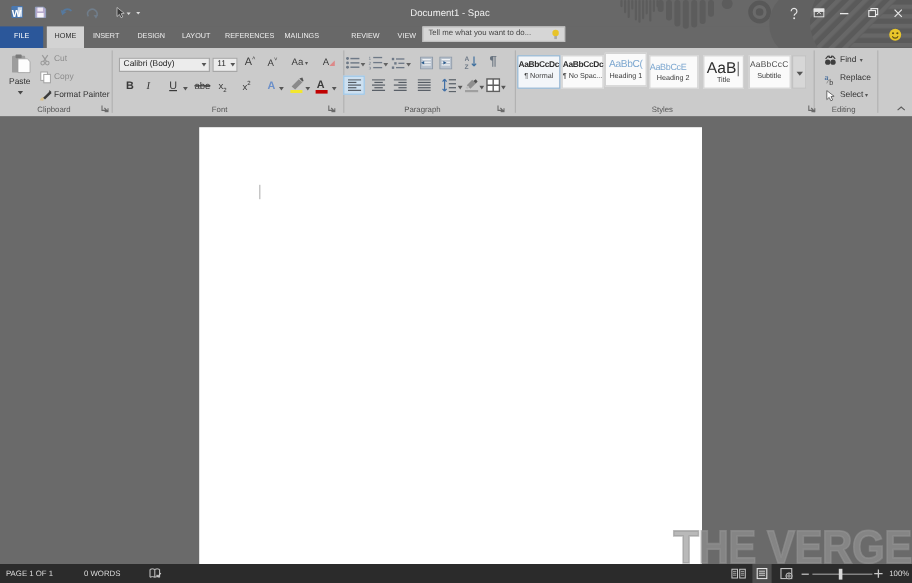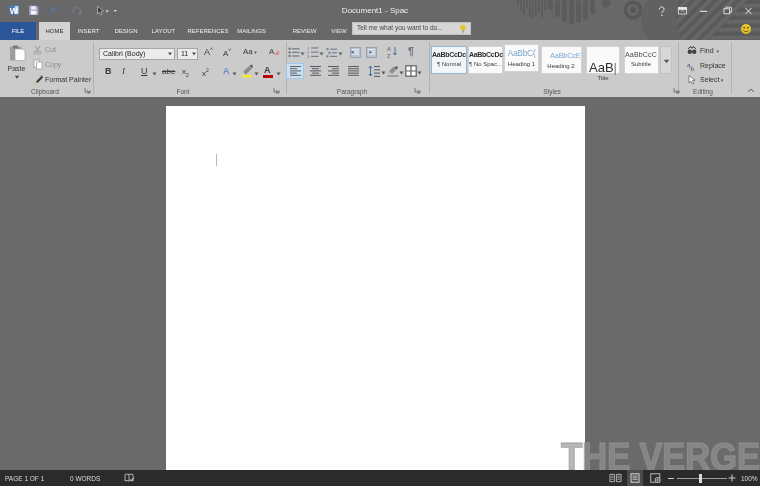--- a/index.html
+++ b/index.html
@@ -382,25 +382,25 @@
     </div>
     <div class="abs" style="left:468px;top:6px;width:35px;height:28px;background:#fafafa;border:1px solid #d2d2d2;">
       <div style="font-size:7px;font-weight:bold;color:#2e2e2e;text-align:center;margin-top:4px;letter-spacing:-0.3px;">AaBbCcDc</div>
       <div style="font-size:6px;color:#3a3a3a;text-align:center;margin-top:3px;">¶ No Spac...</div>
     </div>
     <div class="abs" style="left:504px;top:4px;width:35px;height:28px;background:#fafafa;border:1px solid #d2d2d2;">
       <div style="font-size:8.5px;color:#7ea8d0;text-align:center;margin-top:3px;letter-spacing:-0.3px;">AaBbC(</div>
       <div style="font-size:6px;color:#3a3a3a;text-align:center;margin-top:3px;">Heading 1</div>
     </div>
     <div class="abs" style="left:540.5px;top:6px;width:41px;height:28px;background:#fafafa;border:1px solid #d2d2d2;">
-      <div style="font-size:7.5px;color:#7ea8d0;text-align:right;margin-top:4px;letter-spacing:-0.3px;">AaBbCcE</div>
+      <div style="font-size:7.5px;color:#7ea8d0;text-align:left;margin-top:4px;letter-spacing:-0.3px;">AaBbCcE</div>
       <div style="font-size:6px;color:#3a3a3a;text-align:center;margin-top:3px;">Heading 2</div>
     </div>
     <div class="abs" style="left:586px;top:6px;width:34px;height:28px;background:#fafafa;border:1px solid #d2d2d2;">
-      <div style="font-size:13px;color:#2e2e2e;text-align:center;margin-top:13px;font-family:'Liberation Sans';">AaB<span style="color:#777">|</span></div>
+      <div style="font-size:13px;color:#2e2e2e;text-align:center;margin-top:2px;font-family:'Liberation Sans';">AaB<span style="color:#777">|</span></div>
       <div style="font-size:6px;color:#3a3a3a;text-align:center;margin-top:0px;">Title</div>
     </div>
     <div class="abs" style="left:623.5px;top:6px;width:35px;height:28px;background:#fafafa;border:1px solid #d2d2d2;">
       <div style="font-size:7px;color:#4a4a4a;text-align:center;margin-top:4px;letter-spacing:0.2px;">AaBbCcC</div>
       <div style="font-size:6px;color:#3a3a3a;text-align:center;margin-top:3px;">Subtitle</div>
     </div>
     <div class="abs" style="left:660px;top:6px;width:12px;height:28px;background:#d7d7d7;border:1px solid #c2c2c2;">
       <svg width="7" height="5" viewBox="0 0 7 5" style="position:absolute;left:1.5px;top:12px;">
           <path d="M0.8 0.8 h5.4 l-2.7 3.4 z" fill="#555"></path>
         </svg>

